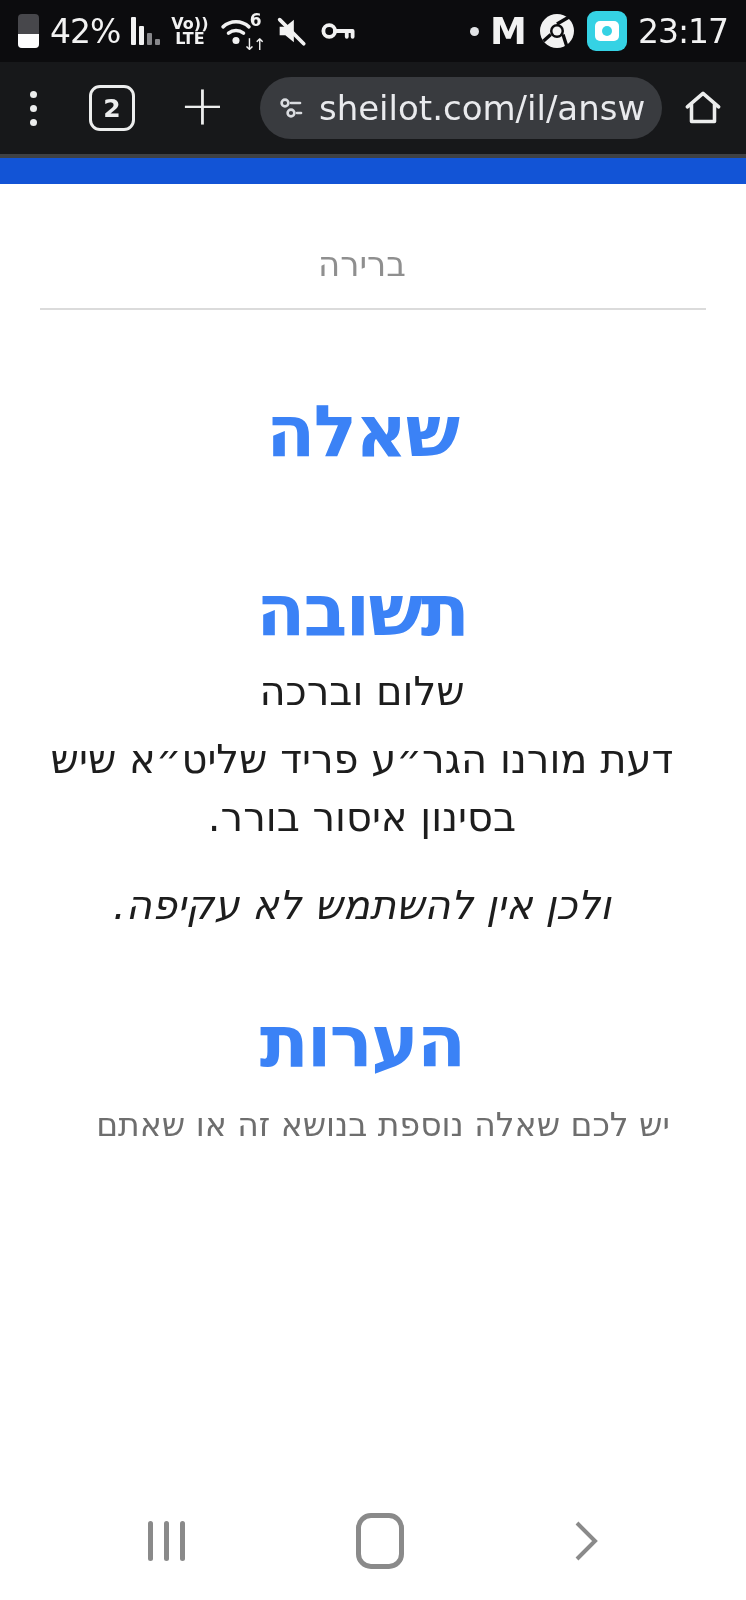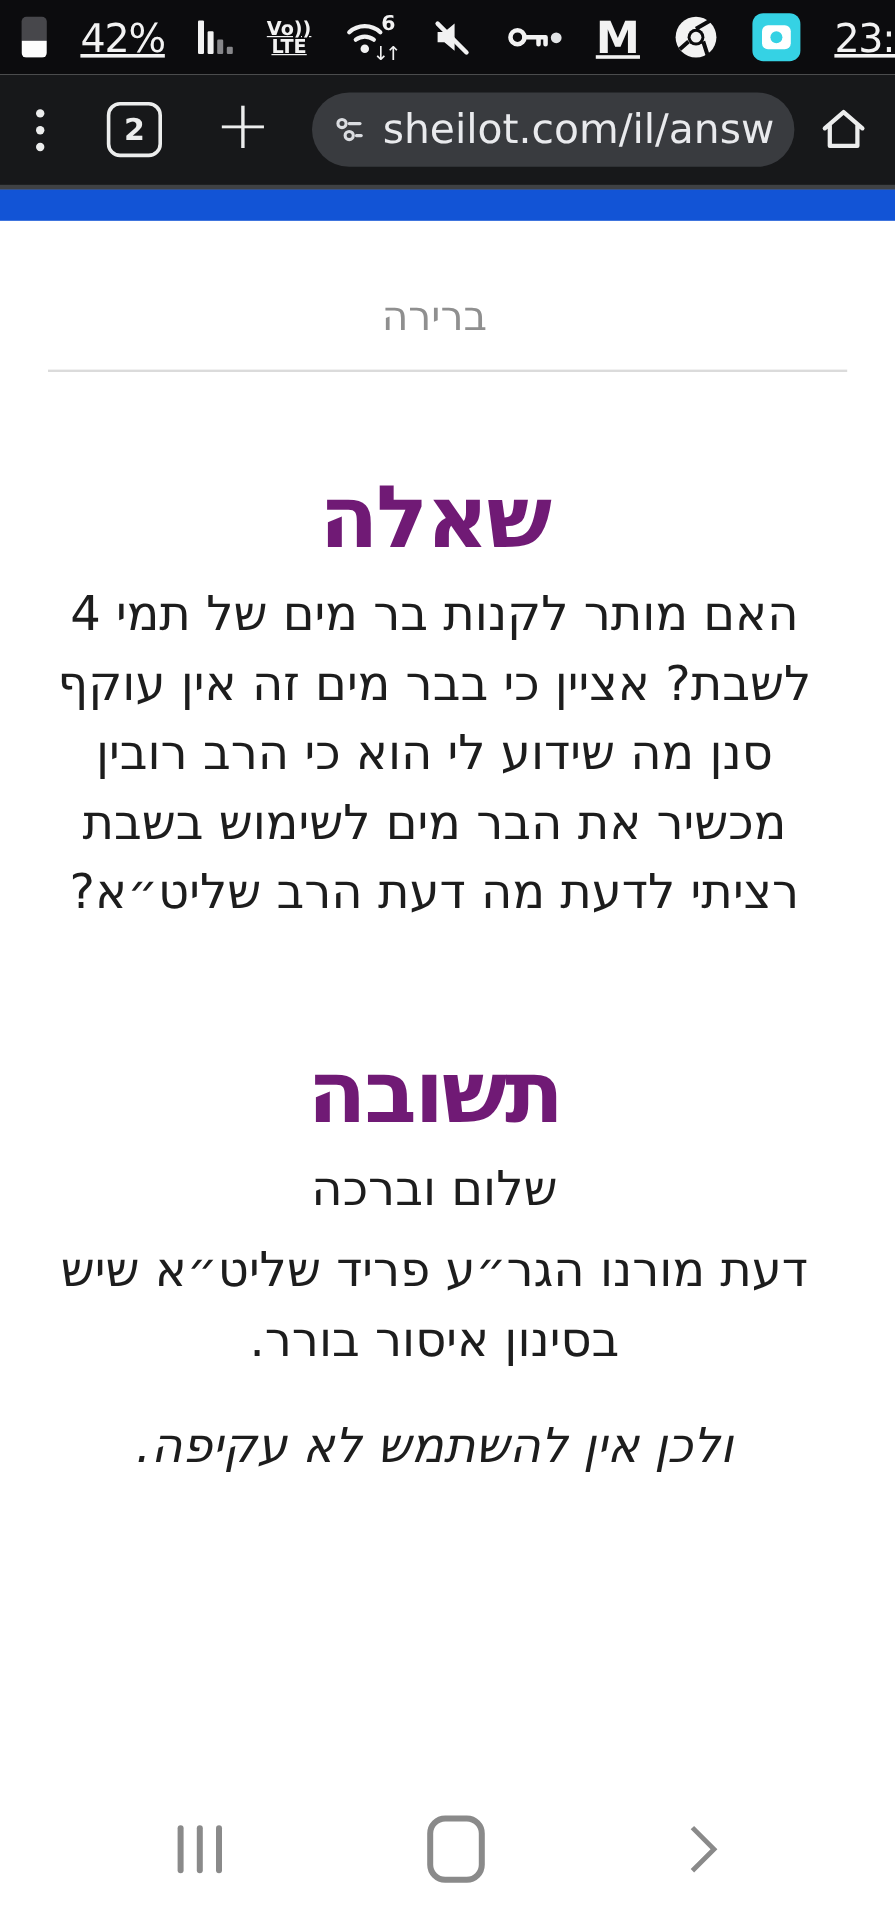--- a/index.html
+++ b/index.html
@@ -5,21 +5,21 @@
   html,body{margin:0;padding:0;background:#000;}
   .screen{
     position:relative;width:746px;height:1600px;overflow:hidden;background:#fff;
     font-family:"DejaVu Sans",sans-serif;
   }
   
   .status-bar{
     height:62px;background:#0c0c0e;display:flex;align-items:center;
     justify-content:space-between;padding:0 18px;color:#f2f2f2;direction:ltr;
   }
-  .sb-group{display:flex;align-items:center;gap:28px;text-decoration:underline;}
+  .sb-group{display:flex;align-items:center;gap:11px;}
   .battery{position:relative;width:21px;height:34px;border-radius:4px;background:#47474b;overflow:hidden;}
   .battery::after{content:"";position:absolute;top:-3px;left:6px;width:9px;height:3px;background:#47474b;border-radius:2px;}
   .battery-fill{position:absolute;bottom:0;left:0;width:100%;height:42%;background:#fdfdfd;}
   .sb-text{font-size:33px;letter-spacing:-1px;}
   .bars{display:flex;align-items:flex-end;gap:3px;height:28px;}
   .bars i{display:block;width:5px;border-radius:1px;}
   .b1{height:28px;background:#f2f2f2;}
   .b2{height:19px;background:#f2f2f2;}
   .b3{height:12px;background:#87878a;}
   .b4{height:6px;background:#87878a;}
@@ -46,21 +46,21 @@
   .url-pill{flex:1;margin:0 18px 0 34px;height:62px;background:#393b3f;border-radius:31px;
     display:flex;align-items:center;padding:0 18px;gap:13px;overflow:hidden;}
   .url-text{font-size:34px;color:#e9eaed;white-space:nowrap;overflow:hidden;}
   .home-btn{display:flex;align-items:center;}
   
   .site-banner{height:26px;background:#1254d6;}
   
   .content{padding:0 40px;direction:rtl;text-align:center;color:#1d1d1d;}
   .category{display:block;margin:60px 22px 0 0;font-size:34px;color:#8f8f8f;text-decoration:none;}
   .divider{margin:24px 0 0 0;border:none;border-top:2px solid #dbdbdb;}
-  .h-big{margin:80px 22px 0 0;font-size:72px;line-height:83px;font-weight:bold;letter-spacing:-2px;color:#701a75;}
+  .h-big{margin:80px 22px 0 0;font-size:72px;line-height:83px;font-weight:bold;letter-spacing:-2px;color:#3b82f6;}
   .h-mid{margin-top:96px;}
   .h-notes{margin-top:66px;}
   .body-text{margin:10px 22px 0 0;font-size:40px;line-height:58px;white-space:pre-line;color:#1d1d1d;}
   .greeting{margin-top:10px;}
   .a-body{}
   .a-conclusion{margin-top:30px;font-style:italic;}
   .teaser{margin:18px -20px 0 0;font-size:33px;line-height:48px;color:#6e6e6e;}
   
   .nav-bar{position:absolute;left:0;right:0;bottom:0;height:118px;background:#fff;
     display:flex;align-items:center;justify-content:space-between;padding:0 140px;direction:ltr;}
@@ -156,32 +156,29 @@
     </div>
   </div>
 
   <div class="site-banner" style="background: rgb(18, 84, 214);"></div>
 
   <div class="content">
     <a class="category" href="#">ברירה</a>
     <hr class="divider">
 
     <h1 class="h-big">שאלה</h1>
-    <p class="body-text">האם מותר לקנות בר מים של תמי 4
-לשבת? אציין כי בבר מים זה אין עוקף
-סנן מה שידוע לי הוא כי הרב רובין
-מכשיר את הבר מים לשימוש בשבת
-רציתי לדעת מה דעת הרב שליט״א?</p>
 
     <h1 class="h-big h-mid">תשובה</h1>
     <p class="body-text greeting">שלום וברכה</p>
     <p class="body-text a-body">דעת מורנו הגר״ע פריד שליט״א שיש
 בסינון איסור בורר.</p>
     <p class="body-text a-conclusion">ולכן אין להשתמש לא עקיפה.</p>
 
+    <h1 class="h-big h-notes">הערות</h1>
+    <p class="teaser">יש לכם שאלה נוספת בנושא זה או שאתם</p>
   </div>
 
   <div class="nav-bar">
     <div class="nav-recents">
         <i></i>
         <i></i>
         <i></i>
       </div>
     <div class="nav-home"></div>
     <div class="nav-back">

